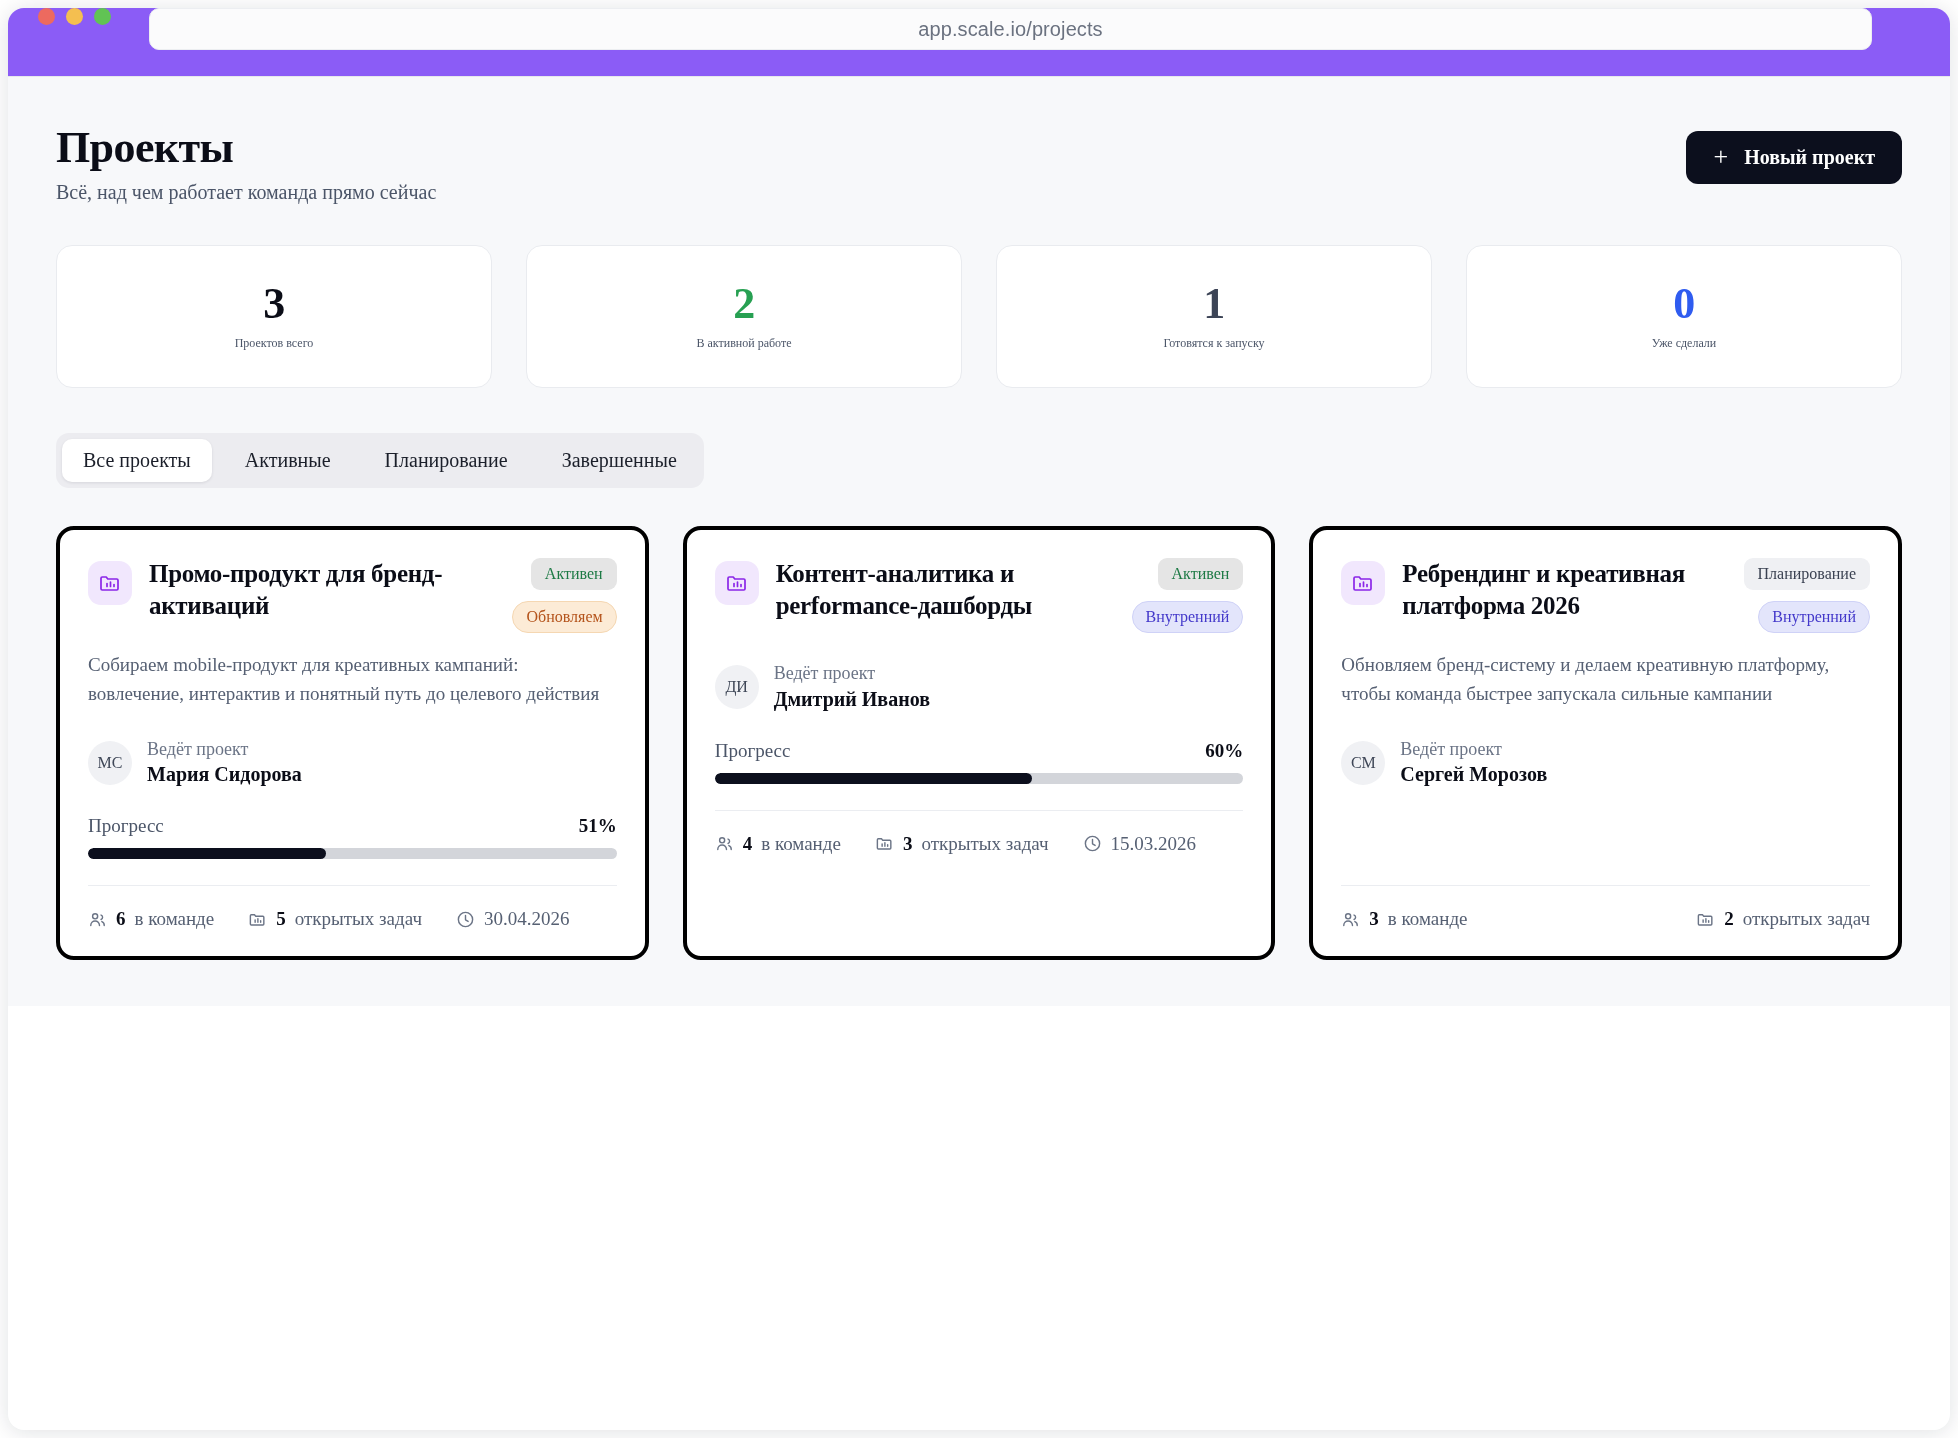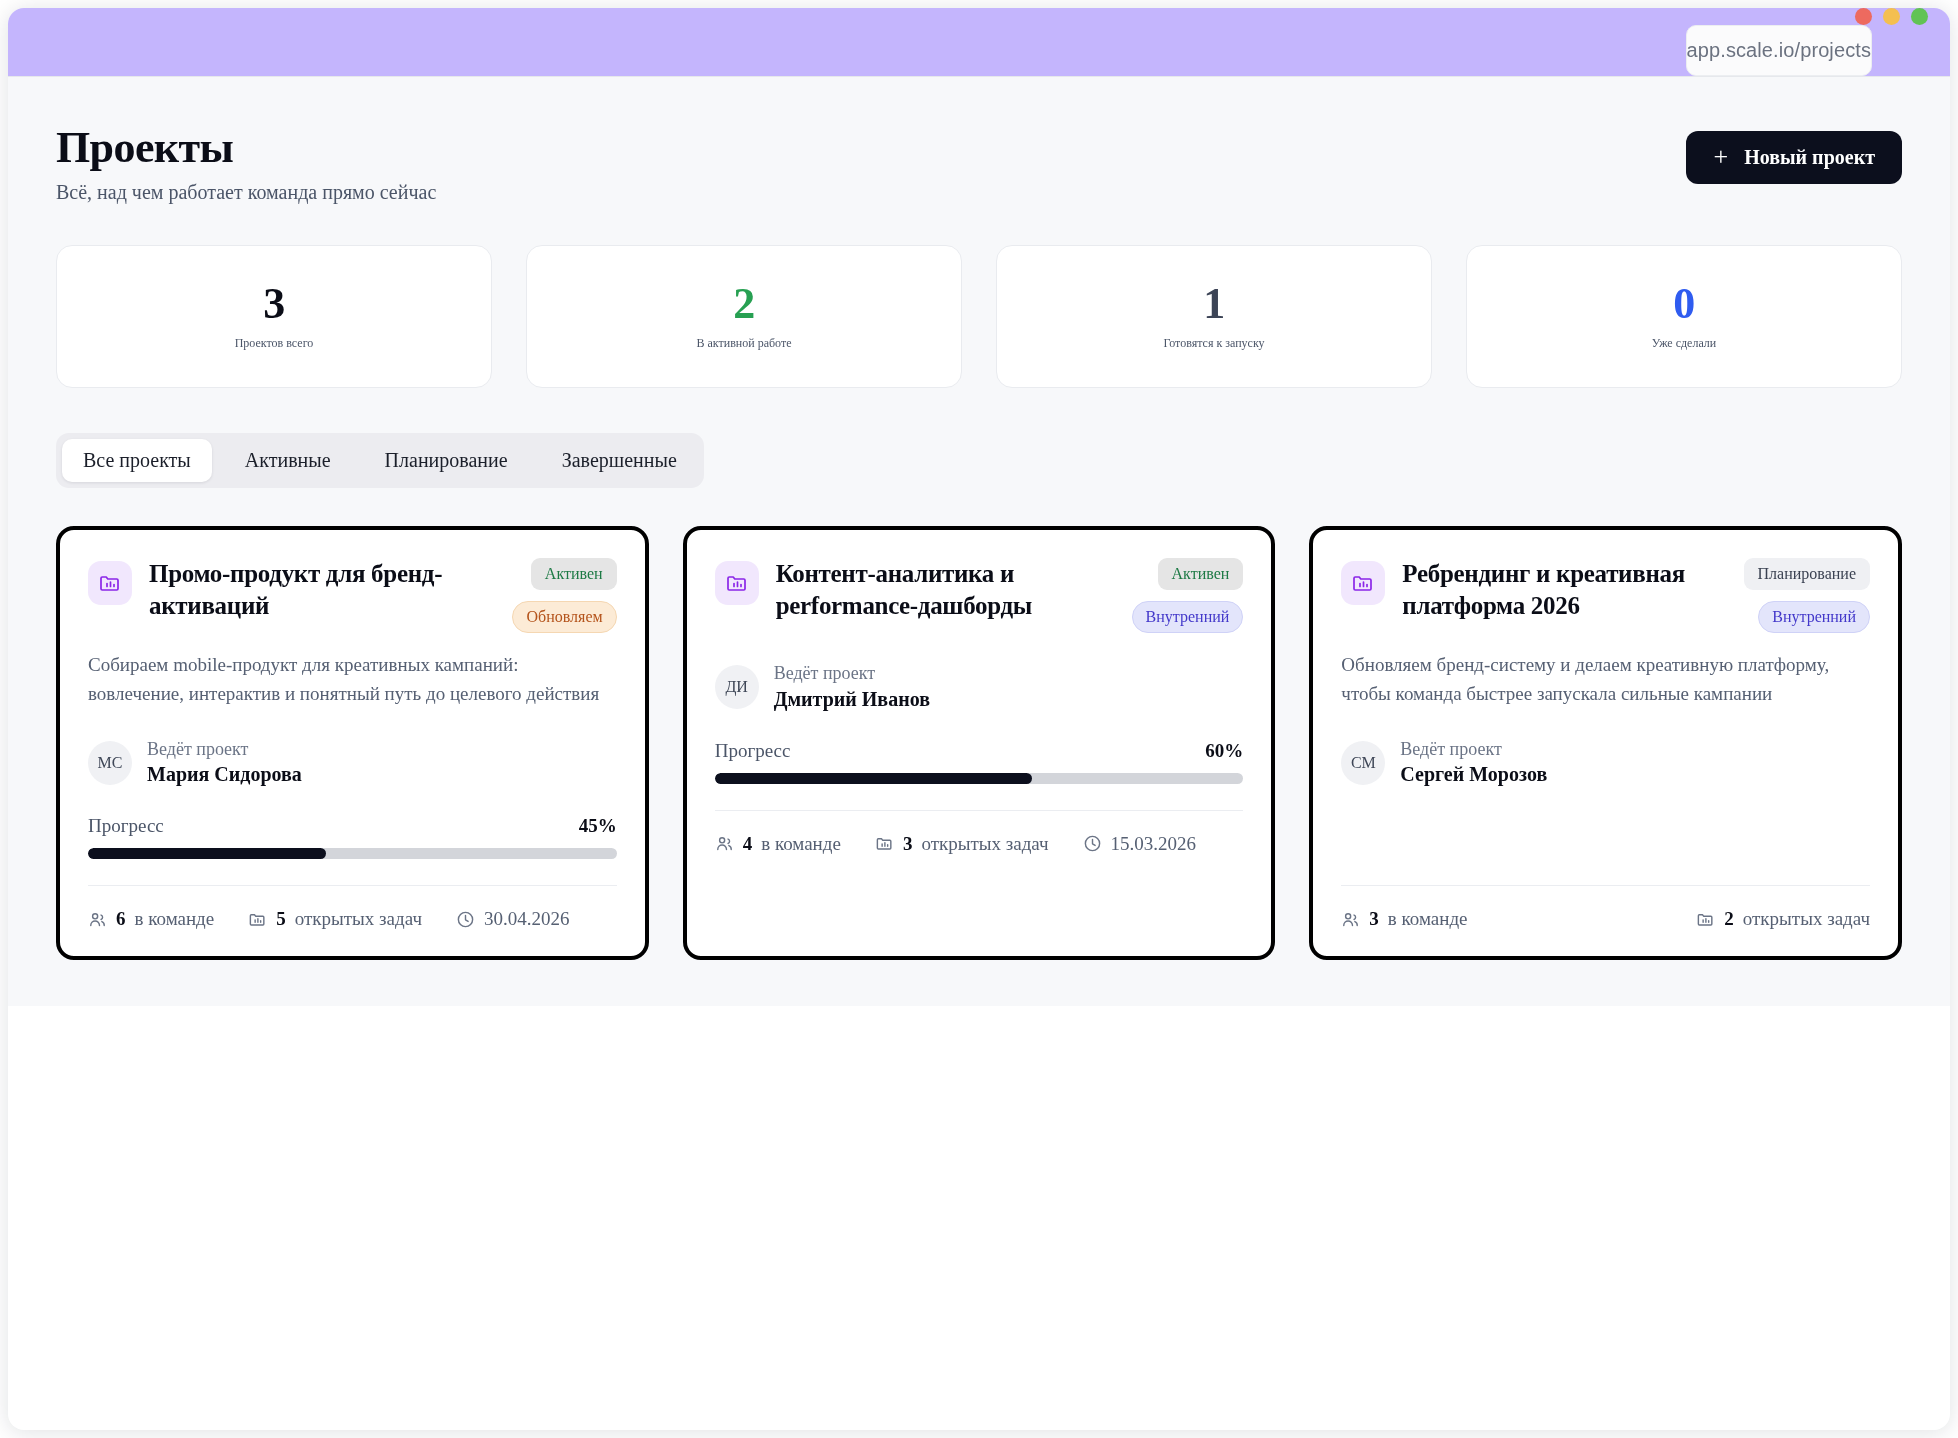--- a/index.html
+++ b/index.html
@@ -21,26 +21,25 @@
     background: #ffffff;
     border-radius: 16px;
     overflow: hidden;
     box-shadow: 0 2px 22px rgba(15,23,42,0.13);
   }
 
   
   .chrome {
     position: relative;
     height: 69px;
-    background: #c4b5fd;
+    background: #8b5cf6;
     border-bottom: 1px solid #e6e8ec;
     display: flex;
-    align-items: flex-end;
+    align-items: flex-start;
     padding: 0 22px;
-    flex-direction: column;
   }
   .traffic {
     display: flex;
     gap: 11px;
     align-items: center;
     margin-left: 8px;
   }
   .dot { width: 17px; height: 17px; border-radius: 50%; display: block; }
   .dot.red    { background: #ed6a5f; }
   .dot.yellow { background: #f4bf50; }
@@ -407,21 +406,21 @@
           <span class="avatar">МС</span>
           <div>
             <div class="owner-role">Ведёт проект</div>
             <div class="owner-name">Мария Сидорова</div>
           </div>
         </div>
 
         <div class="progress-block">
           <div class="progress-head">
             <span class="progress-label">Прогресс</span>
-            <span class="progress-pct">45%</span>
+            <span class="progress-pct">51%</span>
           </div>
           <div class="progress-track">
             <div class="progress-fill" style="width: 45%;"></div>
           </div>
         </div>
 
         <div class="card-divider"></div>
         <div class="meta-row">
           <span class="meta-item">
             <span class="meta-ico">

